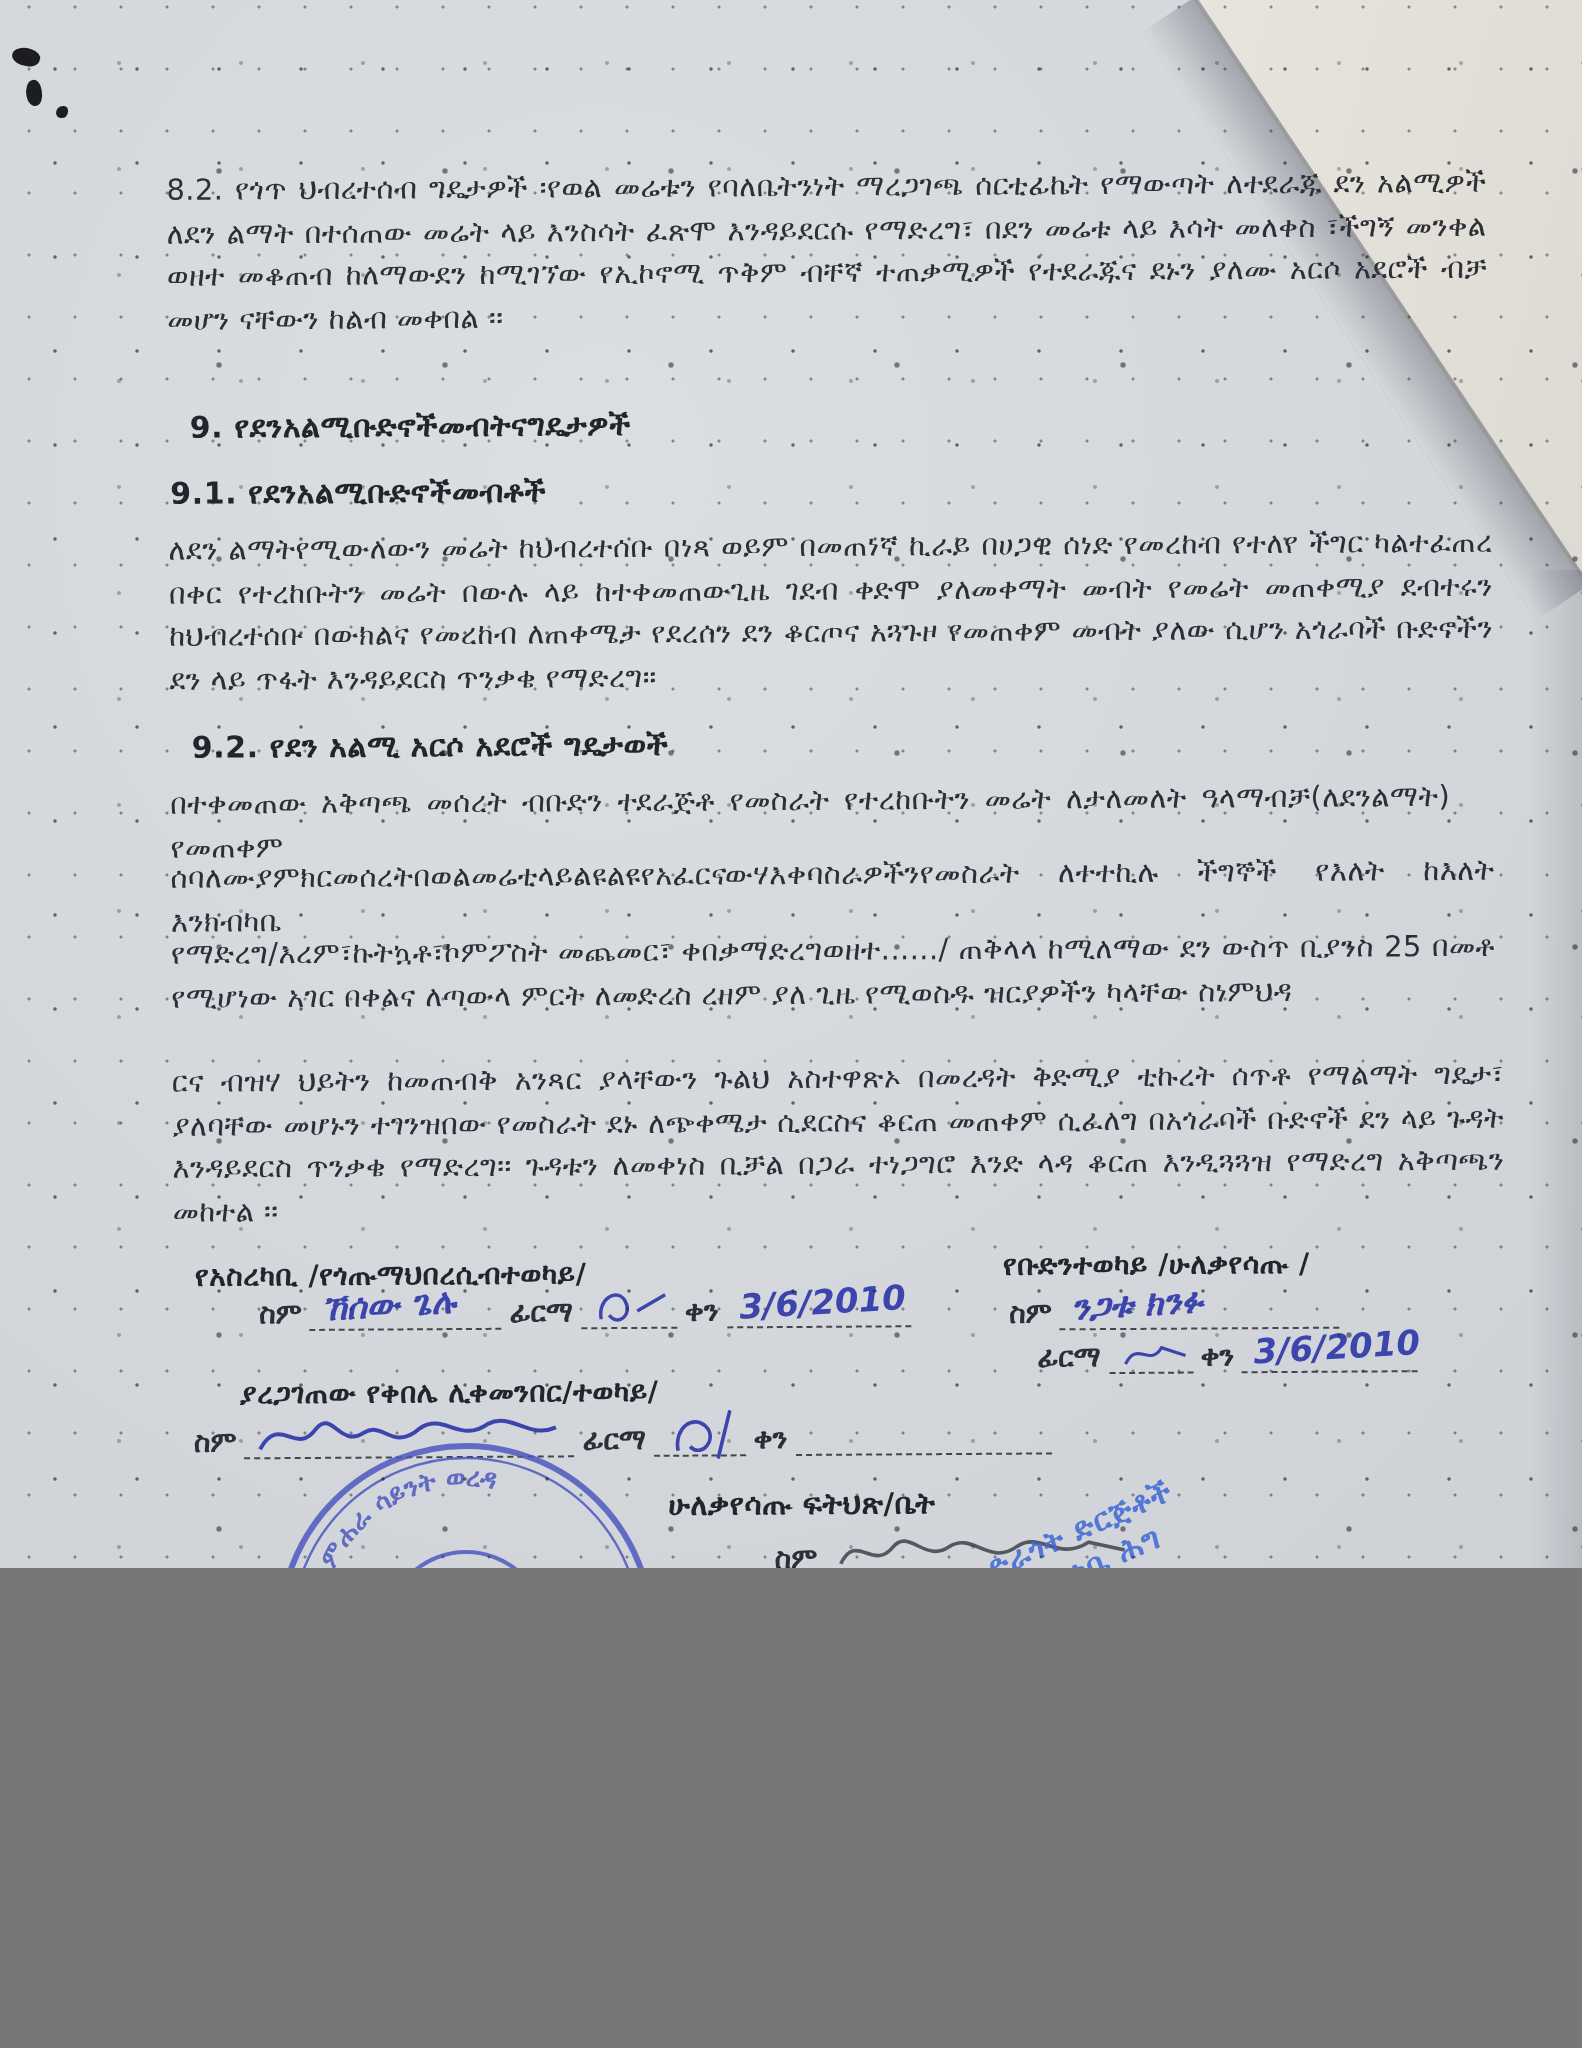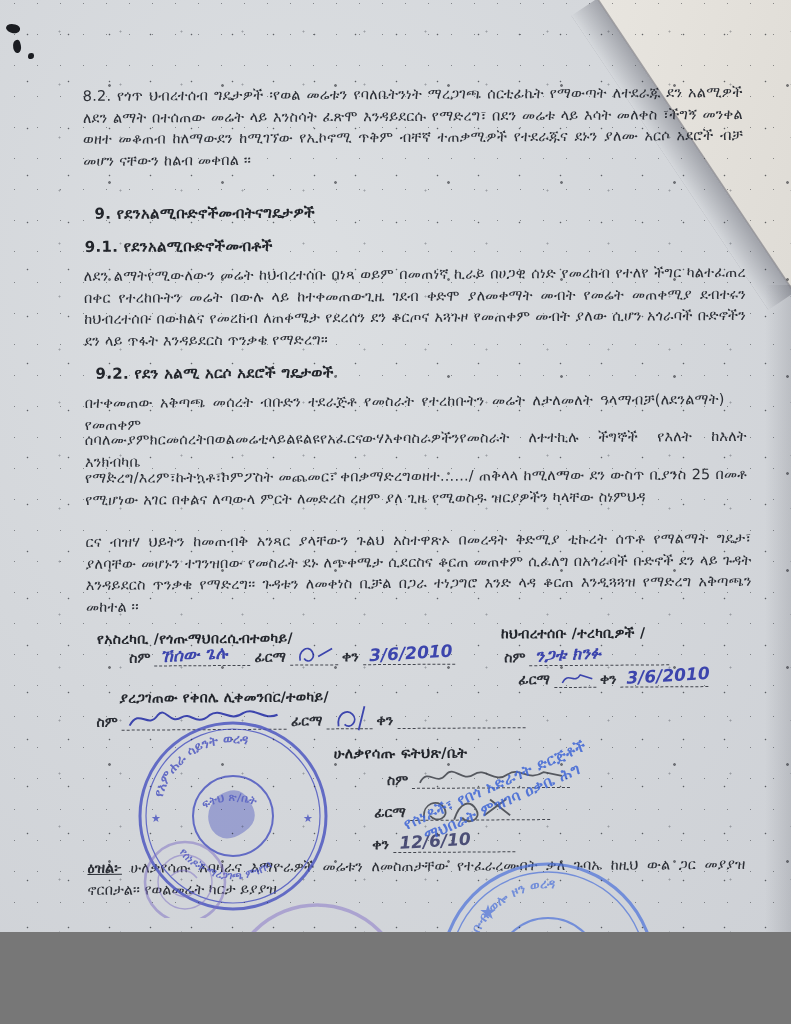--- a/index.html
+++ b/index.html
@@ -1,17 +1,17 @@
 <!DOCTYPE html>
 <html><head>
 <meta charset="utf-8">
 <style>
   html,body { margin:0; padding:0; background:#777; }
   .scan {
-    position:relative; width:791px; height:932px; overflow:hidden;
+    position:relative; width:791px; height:784px; overflow:hidden;
     font-family:"DejaVu Sans", sans-serif;
     background: linear-gradient(105deg,#f0ede7 0%,#e9e6e0 55%,#d9d6d0 100%);
     text-decoration: underline;
   }
   
   .scan::after {
     content:""; position:absolute; inset:0; pointer-events:none; z-index:40;
     background-image:
       radial-gradient(circle, rgba(25,28,34,.85) 0.6px, transparent 1.1px),
       radial-gradient(circle, rgba(25,28,34,.6) 0.5px, transparent 1px),
@@ -85,21 +85,21 @@
     <div class="para" style="left:85px; top:264px; width:662px;">ለደን ልማትየሚውለውን መሬት ከህብረተሰቡ በነጻ ወይም በመጠነኛ ኪራይ በሀጋዊ ሰነድ የመረከብ የተለየ ችግር ካልተፈጠረ በቀር የተረከቡትን መሬት በውሉ ላይ ከተቀመጠውጊዜ ገደብ ቀድሞ ያለመቀማት መብት የመሬት መጠቀሚያ ደብተሩን ከህብረተሰቡ በውክልና የመረከብ ለጠቀሜታ የደረሰን ደን ቆርጦና አጓጉዞ የመጠቀም መብት ያለው ሲሆን አጎራባች ቡድኖችን ደን ላይ ጥፋት እንዳይደርስ ጥንቃቄ የማድረግ።</div>
 
     <div class="heading" style="left:96px; top:363px;">9.2. የደን አልሚ አርሶ አደሮች ግዴታወች</div>
 
     <div class="para" style="left:85px; top:391px; width:640px;">በተቀመጠው አቅጣጫ መሰረት ብቡድን ተደራጅቶ የመስራት የተረከቡትን መሬት ለታለመለት ዓላማብቻ(ለደንልማት) የመጠቀም</div>
     <div class="para" style="left:85px; top:428px; width:662px;">ሰባለሙያምክርመሰረትበወልመሬቲላይልዩልዩየአፈርናውሃእቀባስራዎችንየመስራት ለተተኪሉ ችግኞች የእለት ከእለት እንክብካቤ</div>
     <div class="para" style="left:85px; top:466px; width:662px;">የማድረግ/እረም፣ኩትኳቶ፣ኮምፖስት መጨመር፣ ቀበቃማድረግወዘተ....../ ጠቅላላ ከሚለማው ደን ውስጥ ቢያንስ 25 በመቶ የሚሆነው አገር በቀልና ለጣውላ ምርት ለመድረስ ረዘም ያለ ጊዜ የሚወስዱ ዝርያዎችን ካላቸው ስነምህዳ</div>
     <div class="para" style="left:85px; top:530px; width:666px;">ርና ብዝሃ ህይትን ከመጠብቅ አንጻር ያላቸውን ጉልህ አስተዋጽኦ በመረዳት ቅድሚያ ቲኩረት ሰጥቶ የማልማት ግዴታ፣ ያለባቸው መሆኑን ተገንዝበው የመስራት ደኑ ለጭቀሜታ ሲደርስና ቆርጠ መጠቀም ሲፈለግ በአጎራባች ቡድኖች ደን ላይ ጉዳት እንዳይደርስ ጥንቃቄ የማድረግ፡፡ ጉዳቱን ለመቀነስ ቢቻል በጋራ ተነጋግሮ እንድ ላዳ ቆርጠ እንዲጓጓዝ የማድረግ አቅጣጫን መከተል ፡፡</div>
 
     <div class="heading" style="left:96px; top:629px; font-size:14px;">የአስረካቢ /የጎጡማህበረሲብተወካይ/</div>
-    <div class="heading" style="left:500px; top:626px; font-size:14px;">ከህብረተሰቡ /ተረካቢዎች /</div>
+    <div class="heading" style="left:500px; top:626px; font-size:14px;">የቡድንተወካይ /ሁለቃየሳጡ /</div>
 
     <div class="sigrow" style="left:128px; top:648px;">
       <span>ስም</span>
       <span class="dots" style="width:96px;">
         <span class="hand">ኸሰው ጌሉ</span>
       </span>
       <span>ፊርማ</span>
       <span class="dots" style="width:48px;">
         <svg class="squig" width="42" height="24" viewBox="0 0 42 24">
           <path d="M6,18 C4,8 14,2 18,9 C22,16 14,22 10,16 M24,14 L38,6" stroke="#3c45ad" fill="none" stroke-width="1.7"></path>

